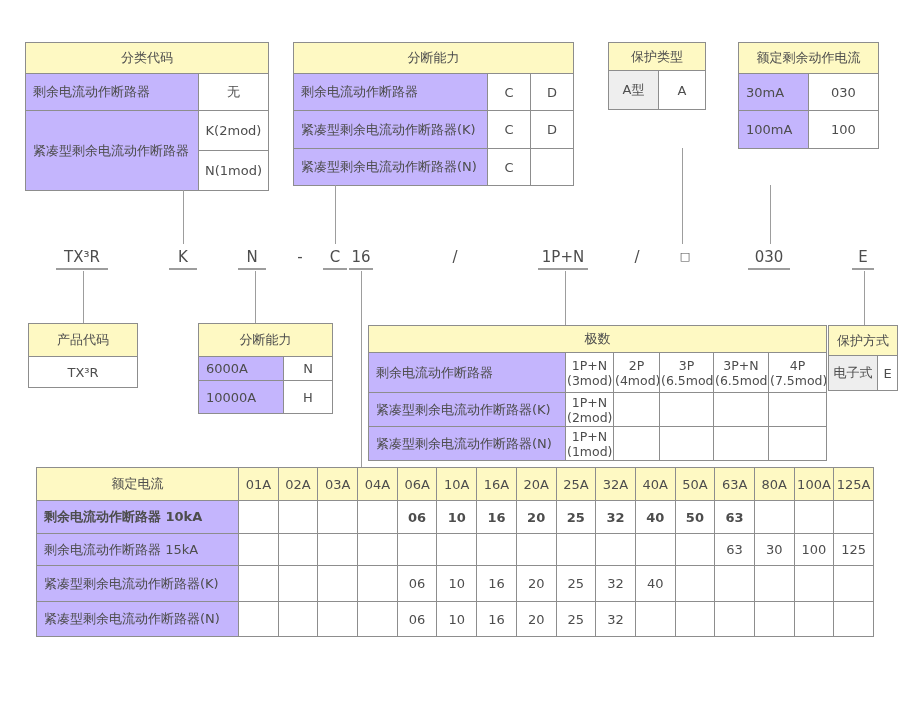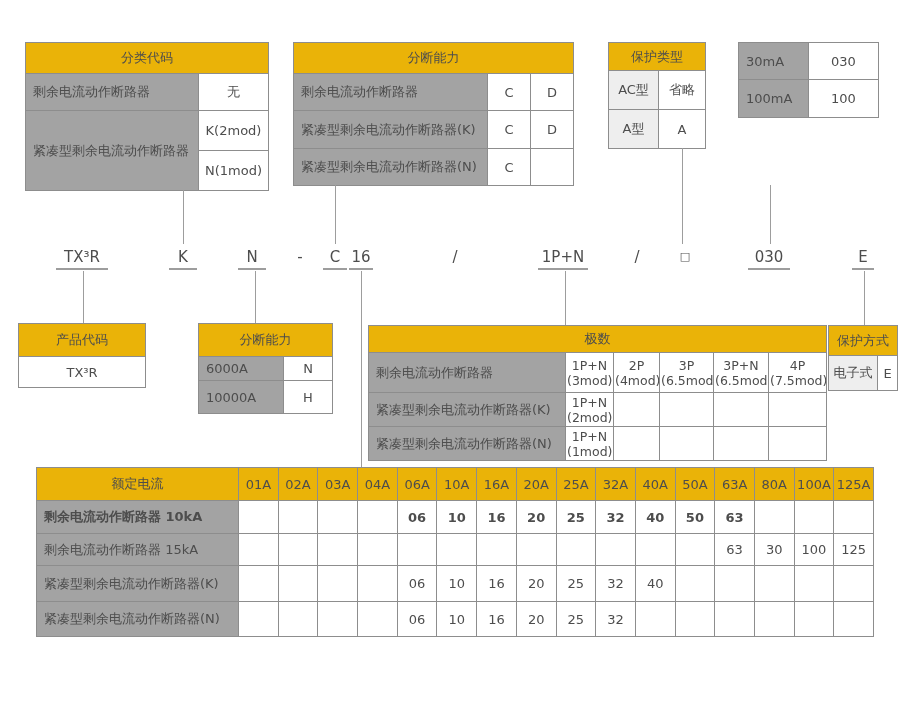--- a/index.html
+++ b/index.html
@@ -1,22 +1,22 @@
 <!DOCTYPE html>
 <html><head>
 <meta charset="utf-8">
 <style>
   html,body{margin:0;padding:0;background:#fff;}
   .canvas{position:relative;width:900px;height:707px;background:#ffffff;
           font-family:"DejaVu Sans","Liberation Sans",sans-serif;overflow:hidden;}
   table.tbl{position:absolute;border-collapse:collapse;table-layout:fixed;color:#4d4d4d;}
   .tbl td{border:1px solid #8d8d8d;font-size:13px;color:#4d4d4d;text-align:center;
           padding:0 2px;overflow:hidden;background:#fff;}
-  .tbl td.hd{background:#eab308;}
-  .tbl td.lbl{background:#a3a3a3;text-align:left;padding-left:7px;}
+  .tbl td.hd{background:#fef9c3;}
+  .tbl td.lbl{background:#c4b5fd;text-align:left;padding-left:7px;}
   .tbl td.lblc{background:#eeeeee;text-align:center;}
   .tbl td.val{background:#ffffff;}
   .tbl td.two{white-space:pre-line;line-height:15px;font-size:12.5px;padding:0 1px;}
   .code{position:absolute;top:246px;height:22px;line-height:22px;text-align:center;
         font-size:15px;color:#4d4d4d;}
   .u{border-bottom:2px solid #9d9d9d;}
   .sq{font-size:11px;}
   .vline{position:absolute;width:1px;background:#9d9d9d;}
 </style>
 </head>
@@ -78,36 +78,35 @@
   <table class="tbl" style="left:608px;top:42px;width:97px">
     <colgroup>
         <col style="width:50px">
         <col style="width:47px">
       </colgroup>
     <tbody>
         <tr style="height:28px">
           <td colspan="2" class="hd">保护类型</td>
         </tr>
     <tr style="height:39px">
-      <td class="lblc">AC型</td>
-      <td class="val">省略</td>
-    </tr>
-    <tr style="height:39px">
       <td class="lblc">A型</td>
       <td class="val">A</td>
     </tr>
   </tbody>
     </table>
 
   <table class="tbl" style="left:738px;top:42px;width:140px">
     <colgroup>
         <col style="width:70px">
         <col style="width:70px">
       </colgroup>
     <tbody>
+        <tr style="height:31px">
+          <td colspan="2" class="hd">额定剩余动作电流</td>
+        </tr>
     <tr style="height:37px">
       <td class="lbl">30mA</td>
       <td class="val">030</td>
     </tr>
     <tr style="height:38px">
       <td class="lbl">100mA</td>
       <td class="val">100</td>
     </tr>
   </tbody>
     </table>
@@ -128,21 +127,21 @@
   <div class="vline" style="left:183px;top:190px;height:54px"></div>
   <div class="vline" style="left:335px;top:185px;height:59px"></div>
   <div class="vline" style="left:682px;top:148px;height:96px"></div>
   <div class="vline" style="left:770px;top:185px;height:59px"></div>
   <div class="vline" style="left:83px;top:271px;height:54px"></div>
   <div class="vline" style="left:255px;top:271px;height:54px"></div>
   <div class="vline" style="left:361px;top:271px;height:196px"></div>
   <div class="vline" style="left:565px;top:271px;height:54px"></div>
   <div class="vline" style="left:864px;top:271px;height:54px"></div>
 
-  <table class="tbl" style="left:18px;top:323px;width:128px">
+  <table class="tbl" style="left:28px;top:323px;width:110px">
     <tbody>
         <tr style="height:33px">
           <td class="hd">产品代码</td>
         </tr>
     <tr style="height:31px">
           <td class="val">TX³R</td>
         </tr>
   </tbody>
     </table>
 

